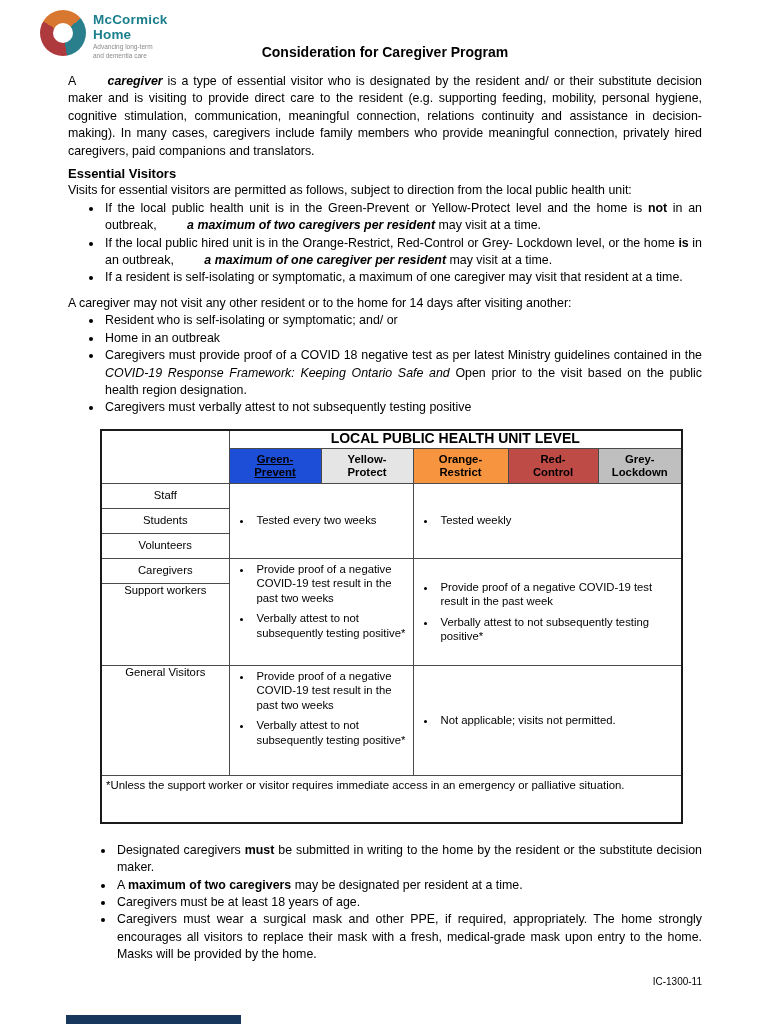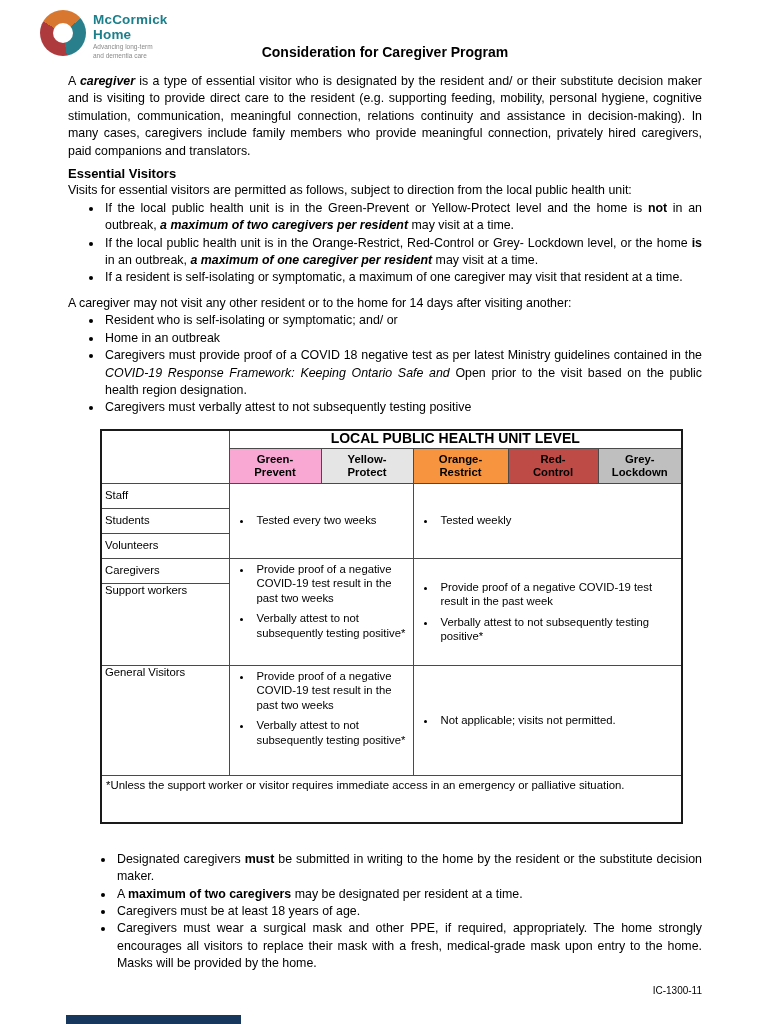--- a/index.html
+++ b/index.html
@@ -26,39 +26,39 @@
   .body-text{font-size:12.4px;line-height:17.4px;}
   .just{text-align:justify;}
   .intro{margin-top:9px;}
   .sec-head{font-size:13px;font-weight:bold;margin-top:5px;line-height:17.4px;}
   ul.blist{margin:0;padding-left:35px;list-style:disc;}
   ul.blist li{font-size:12.4px;line-height:17.4px;text-align:justify;padding-left:2px;}
   .mt8{margin-top:8px;}
   .mt6{margin-top:6px;}
   .seg-b{font-weight:bold;}
   .seg-i{font-style:italic;}
-  .seg-bi{font-weight:bold;font-style:italic;}
+  .seg-bi{font-weight:bold;font-style:italic;margin-left:27px;}
   
   table.phu{border-collapse:collapse;margin:12px 0 0 32px;table-layout:fixed;
     font-size:11px;line-height:13.5px;border:2px solid #1a1a1a;}
   table.phu td,table.phu th{border:1px solid #4a4a4a;padding:1px 3px;vertical-align:middle;}
   .tbl-title{font-size:14px;font-weight:bold;text-align:center;height:15px;padding:0;}
   .level-cell{font-weight:bold;text-align:center;height:32px;font-size:11.3px;line-height:13px;}
-  .lbl{ font-size:11.3px;height:22px;}
+  .lbl{ text-align:center;font-size:11.3px;height:22px;}
   .lbl.top{vertical-align:top;padding-top:0;}
   td.cell{vertical-align:middle;}
   td.cell.top{vertical-align:top;}
   td.cell ul{margin:2px 0;padding-left:20px;}
   td.cell ul li{text-align:left;font-size:11.3px;line-height:14.5px;padding-left:4px;margin:0 0 6px 0;}
   td.cell ul li:last-child{margin-bottom:0;}
   tr.r-support{height:82px;}
   tr.r-general{height:110px;}
   tr.r-foot td{height:42px;vertical-align:top;font-size:11.4px;line-height:14.5px;padding:2px 4px;}
   
-  ul.closing{margin-top:27px;padding-left:47px;}
+  ul.closing{margin-top:18px;padding-left:47px;}
   .footer-code{text-align:right;font-size:10px;margin-top:12px;}
   .bottom-bar{position:absolute;left:66px;bottom:0;width:175px;height:9px;background:#17375d;}
 </style>
 </head>
 <body>
 
 <div class="page">
 
   <div class="header">
     <div class="logo">
@@ -73,21 +73,21 @@
     <h1 class="doc-title">Consideration for Caregiver Program</h1>
   </div>
 
   <p class="body-text just intro"><span>A </span><span class="seg-bi">caregiver</span><span> is a type of essential visitor who is designated by the resident and/ or their substitute decision maker and is visiting to provide direct care to the resident (e.g. supporting feeding, mobility, personal hygiene, cognitive stimulation, communication, meaningful connection, relations continuity and assistance in decision-making). In many cases, caregivers include family members who provide meaningful connection, privately hired caregivers, paid companions and translators.</span></p>
 
   <h2 class="sec-head">Essential Visitors</h2>
   <p class="body-text just">Visits for essential visitors are permitted as follows, subject to direction from the local public health unit:</p>
 
   <ul class="blist">
     <li><span>If the local public health unit is in the Green-Prevent or Yellow-Protect level and the home is </span><span class="seg-b">not</span><span> in an outbreak, </span><span class="seg-bi">a maximum of two caregivers per resident</span><span> may visit at a time.</span></li>
-    <li><span>If the local public health unit is in the Orange-Restrict, Red-Control or Grey- Lockdown level, or the home </span><span class="seg-b">is</span><span> in an outbreak, </span><span class="seg-bi">a maximum of one caregiver per resident</span><span> may visit at a time.</span></li>
+    <li><span>If the local public hired unit is in the Orange-Restrict, Red-Control or Grey- Lockdown level, or the home </span><span class="seg-b">is</span><span> in an outbreak, </span><span class="seg-bi">a maximum of one caregiver per resident</span><span> may visit at a time.</span></li>
     <li><span>If a resident is self-isolating or symptomatic, a maximum of one caregiver may visit that resident at a time.</span></li>
   </ul>
 
   <p class="body-text just mt8">A caregiver may not visit any other resident or to the home for 14 days after visiting another:</p>
   <ul class="blist">
     <li><span>Resident who is self-isolating or symptomatic; and/ or</span></li>
     <li><span>Home in an outbreak</span></li>
   </ul>
 
   <ul class="blist mt6">
@@ -103,21 +103,21 @@
       <col style="width:95px">
         <col style="width:90px">
         <col style="width:84px">
     </colgroup>
     <tbody>
       <tr>
         <td rowspan="2"></td>
         <th colspan="5" class="tbl-title">LOCAL PUBLIC HEALTH UNIT LEVEL</th>
       </tr>
       <tr>
-        <th class="level-cell" style="background-color: #f9a8d4;">
+        <th class="level-cell" style="background-color: #1d4ed8; text-decoration: underline;">
           <div>Green-</div>
           <div>Prevent</div>
         </th>
         <th class="level-cell" style="background-color: #e5e5e5;">
           <div>Yellow-</div>
           <div>Protect</div>
         </th>
         <th class="level-cell" style="background-color: rgb(247, 148, 63);">
           <div>Orange-</div>
           <div>Restrict</div>

